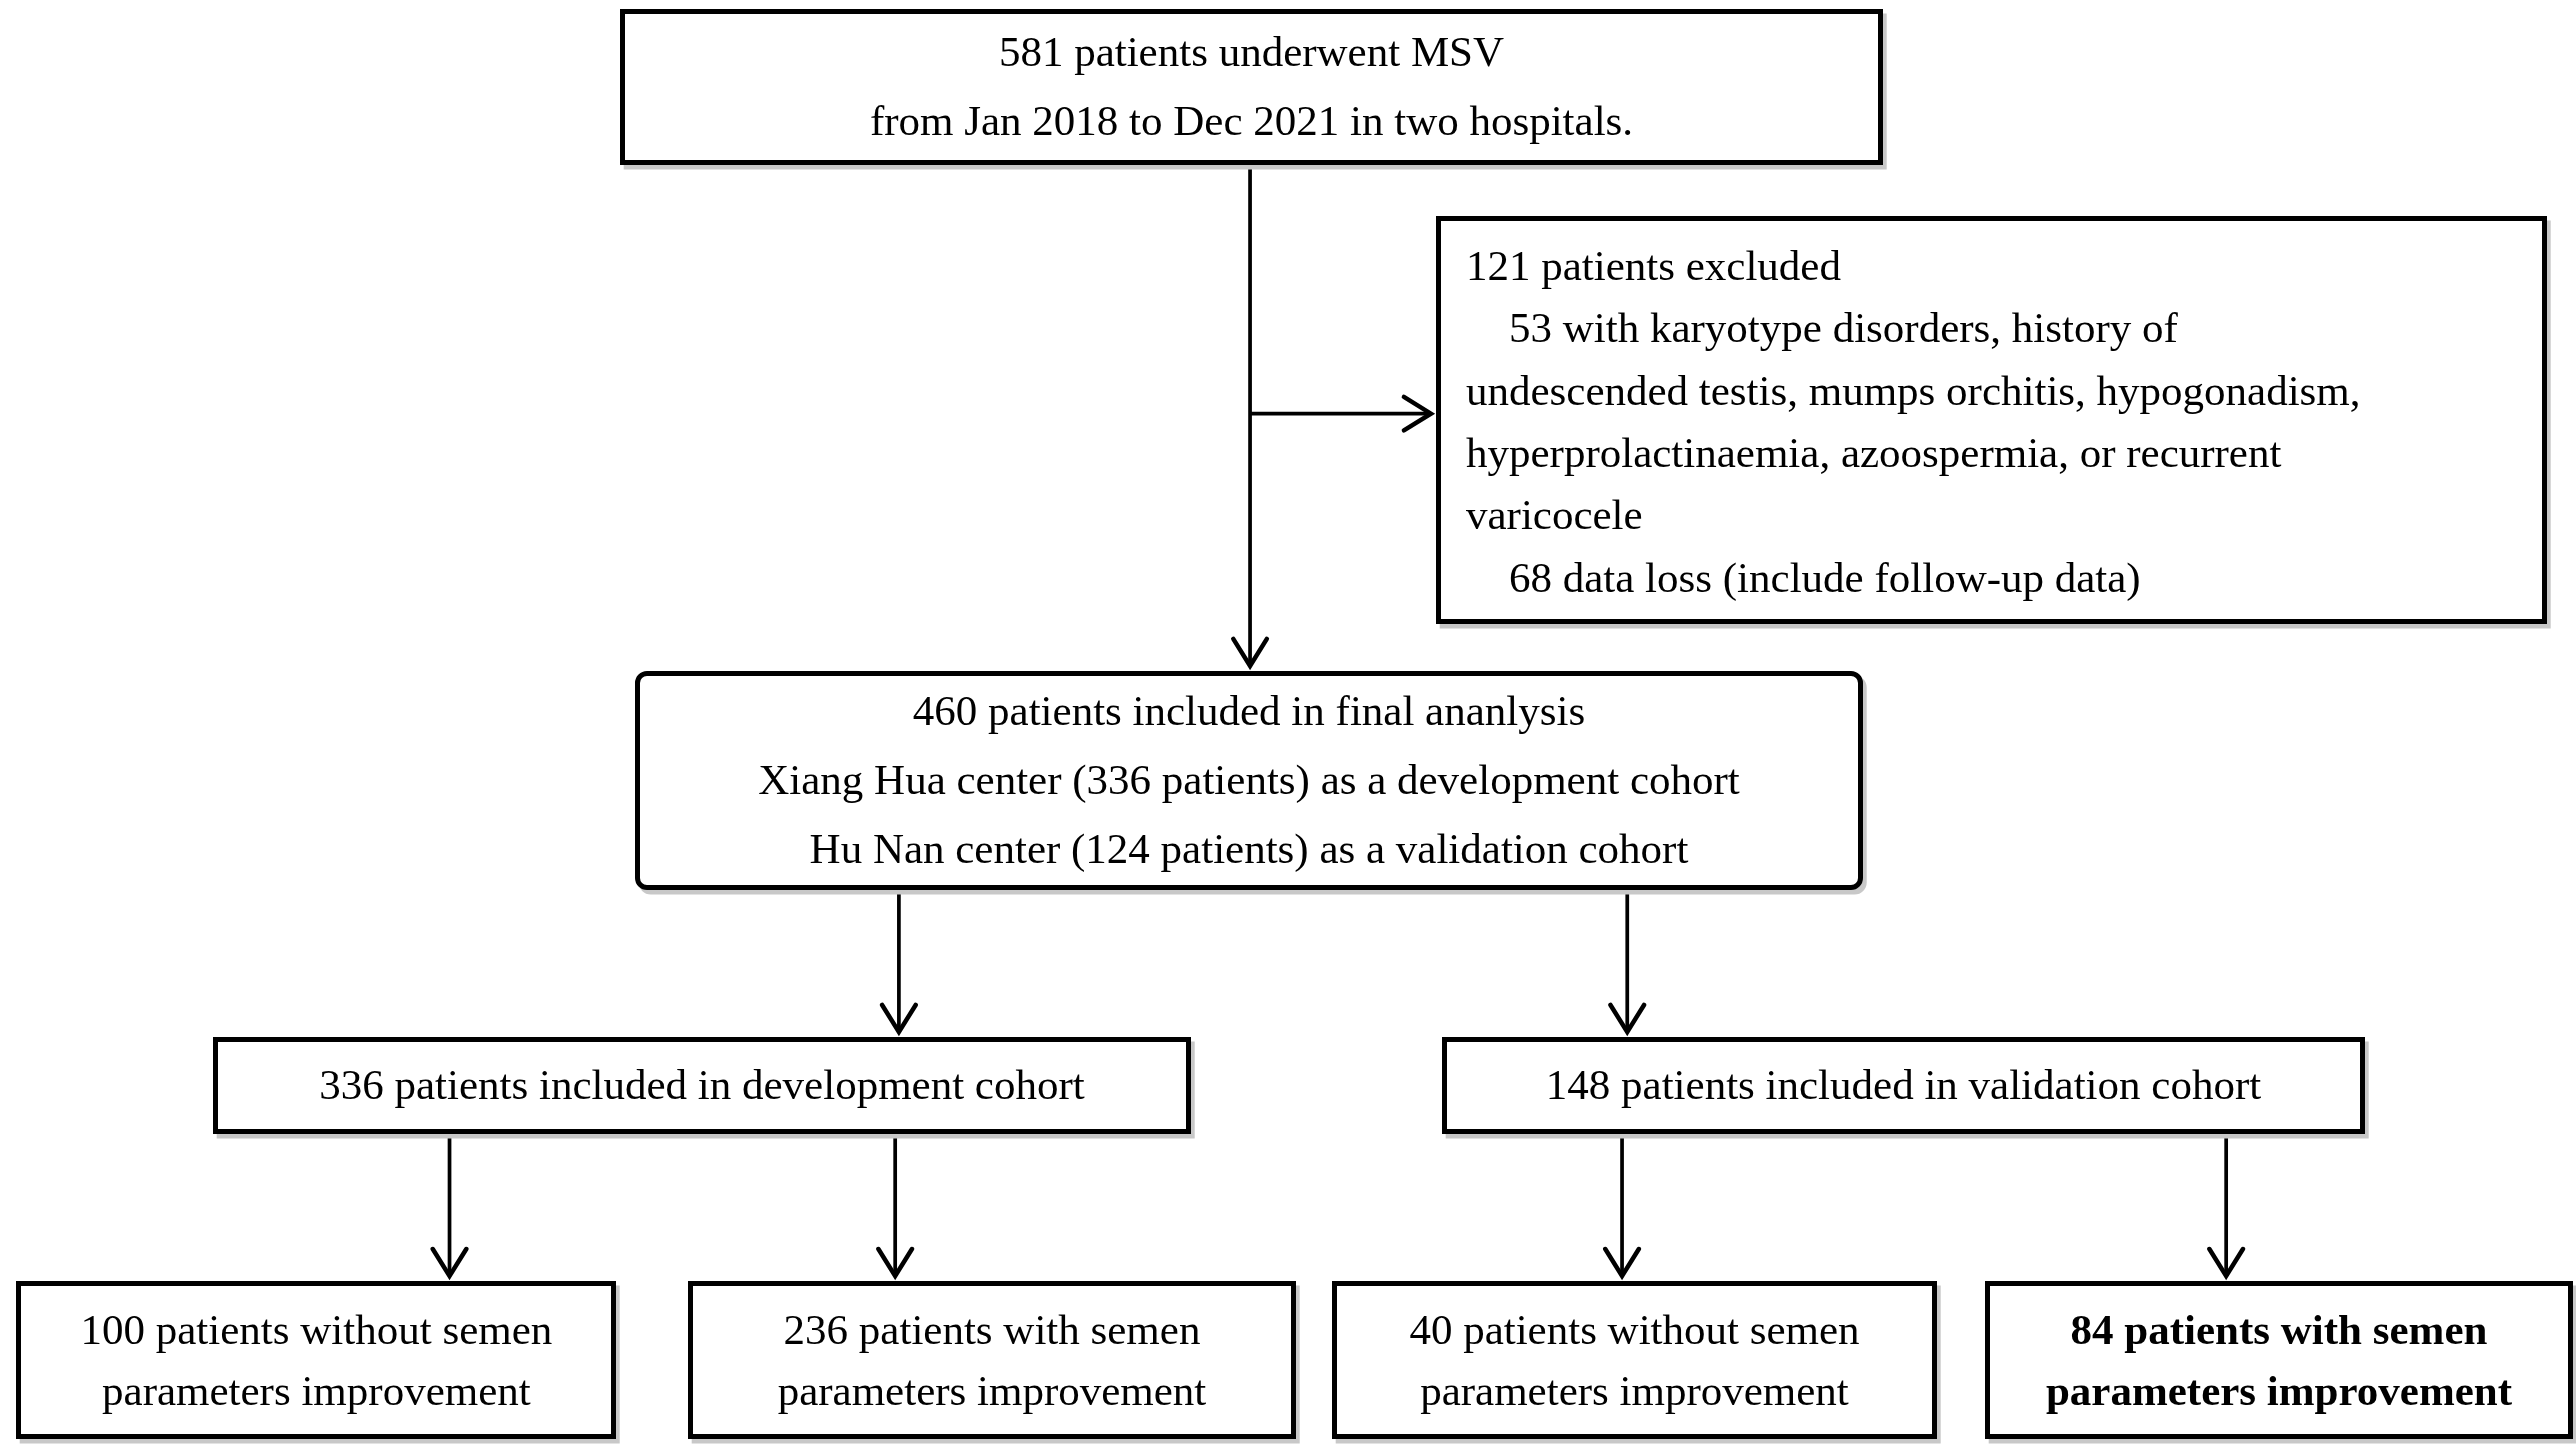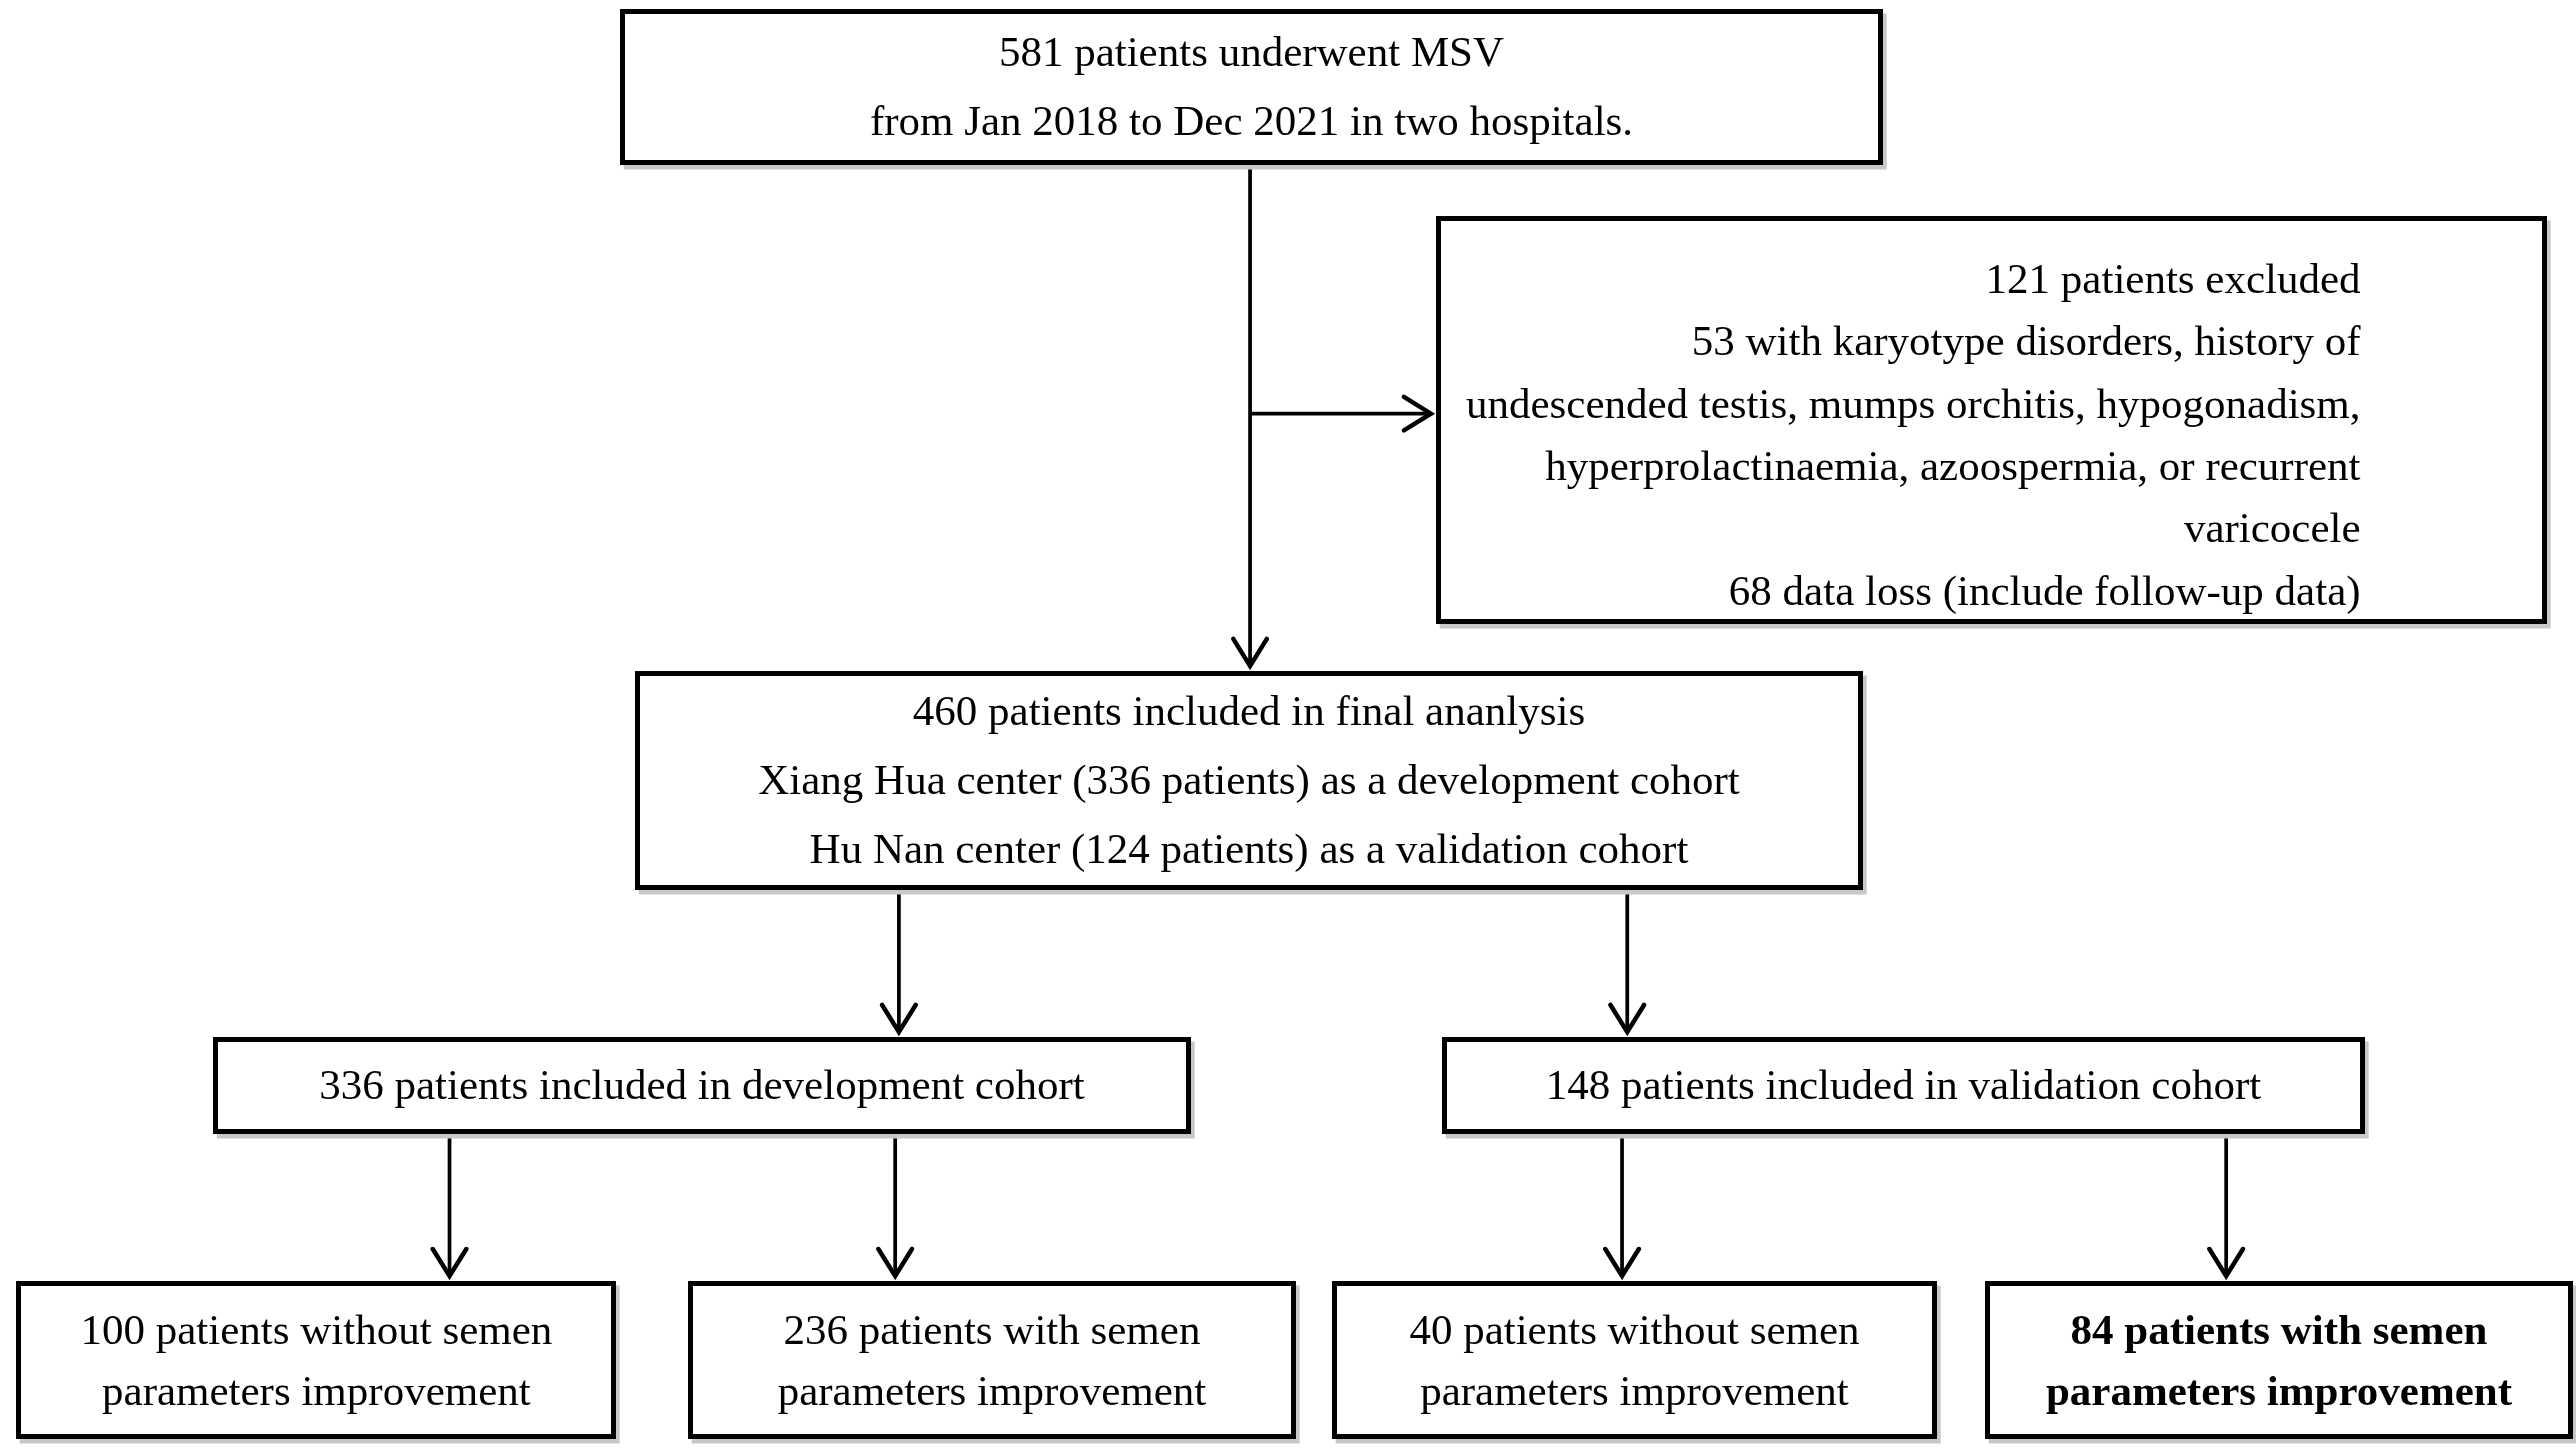--- a/index.html
+++ b/index.html
@@ -36,22 +36,22 @@
     justify-content: center;
     text-align: center;
     white-space: pre-wrap;
     font-size: 43px;
     line-height: 1.6;
   }
   
   #node-underwent   { left: 620px;  top: 9px;   width: 1263px; height: 156px; text-align: center; }
   #node-excluded    { left: 1436px; top: 216px;  width: 1111px; height: 408px;
                       align-items: flex-start; justify-content: flex-start;
-                      text-align: right; line-height: 1.45; padding: 27px 25px; }
-  #node-final       { left: 635px;  top: 671px;  width: 1228px; height: 219px; }
+                      text-align: left; line-height: 1.45; padding: 14px 25px; }
+  #node-final       { left: 635px;  top: 671px;  width: 1228px; height: 219px; border-radius: 12px; }
   #node-development { left: 213px;  top: 1037px; width: 978px; height: 97px; }
   #node-validation  { left: 1442px; top: 1037px; width: 923px; height: 97px; }
   #node-dev-without { left: 16.4px;   top: 1281px; width: 600px;  height: 158px; line-height: 1.42; }
   #node-dev-with    { left: 688px;  top: 1281px; width: 608px;  height: 158px; line-height: 1.42; }
   #node-val-without { left: 1332px; top: 1281px; width: 605px;  height: 158px; line-height: 1.42; }
   #node-val-with    { left: 1985px; top: 1281px; width: 588px;  height: 158px; line-height: 1.42; font-weight: bold; }
 </style>
 </head>
 <body>
 

